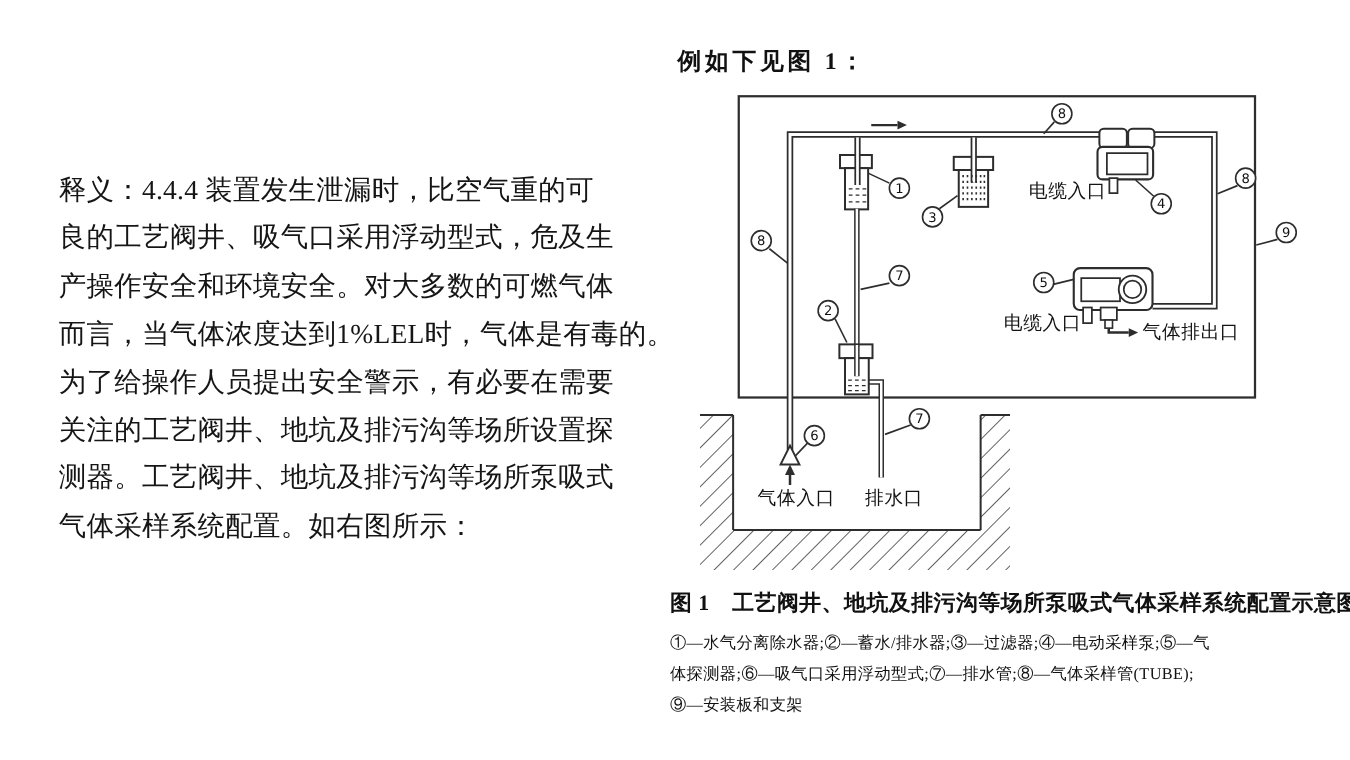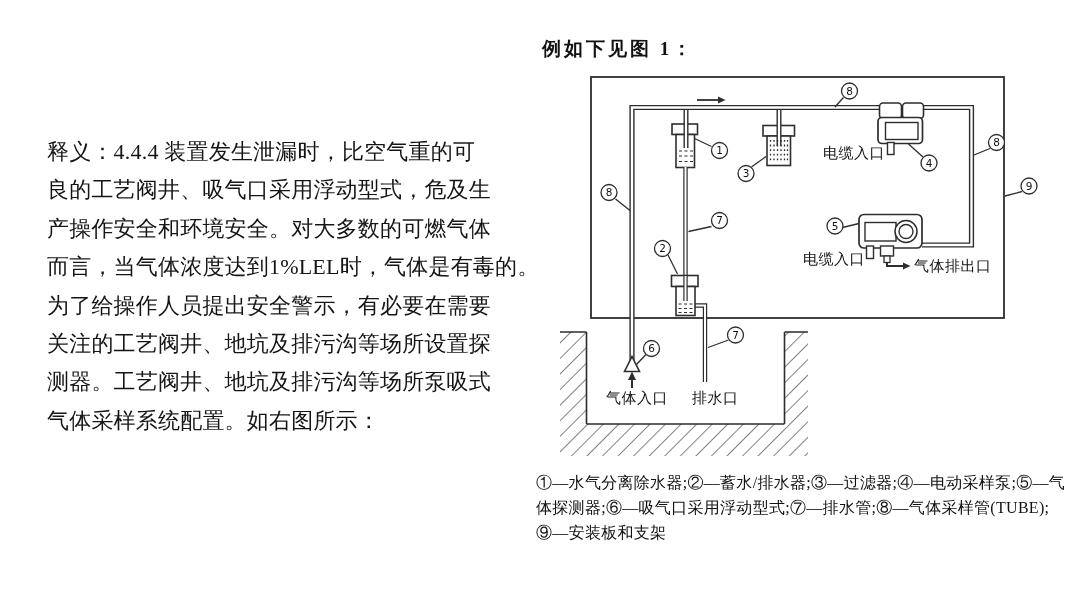--- a/index.html
+++ b/index.html
@@ -21,21 +21,21 @@
   #diagram { position:absolute; left:530px; top:66px; }
 
   .dlabel { font-family:"Liberation Serif", serif; font-size:15px; font-weight:500;
             fill:#131313; letter-spacing:0.5px; }
   .cnum  { font-family:"DejaVu Sans", sans-serif; font-size:10.5px; fill:#111; }
 
   
   #caption { position:absolute; left:536px; top:470px; width:544px; color:#111; }
   #caption-title { font-size:17.5px; font-weight:bold; letter-spacing:0.4px;
                    white-space:nowrap; margin-bottom:7px; }
-  .legend-line { font-size:16px; line-height:25px; letter-spacing:0.3px; white-space:nowrap; }
+  .legend-line { font-size:13px; line-height:25px; letter-spacing:0.3px; white-space:nowrap; }
 </style>
 </head>
 <body>
 
 <div id="page">
 
   <div id="left-text">
     <div class="tline">释义：4.4.4 装置发生泄漏时，比空气重的可</div>
     <div class="tline">良的工艺阀井、吸气口采用浮动型式，危及生</div>
     <div class="tline">产操作安全和环境安全。对大多数的可燃气体</div>
@@ -203,18 +203,19 @@
     </g>
 
     <text class="dlabel" x="885" y="157.5" text-anchor="end">电缆入口</text>
     <text class="dlabel" x="865" y="263.5" text-anchor="end">电缆入口</text>
     <text class="dlabel" x="914" y="270.5">气体排出口</text>
     <text class="dlabel" x="606" y="403">气体入口</text>
     <text class="dlabel" x="692" y="403">排水口</text>
   </svg>
 
   <div id="caption">
+    <div id="caption-title">图 1　工艺阀井、地坑及排污沟等场所泵吸式气体采样系统配置示意图</div>
     <div class="legend-line">①—水气分离除水器;②—蓄水/排水器;③—过滤器;④—电动采样泵;⑤—气</div>
     <div class="legend-line">体探测器;⑥—吸气口采用浮动型式;⑦—排水管;⑧—气体采样管(TUBE);</div>
     <div class="legend-line">⑨—安装板和支架</div>
   </div>
 
 </div>
 
 </body></html>

